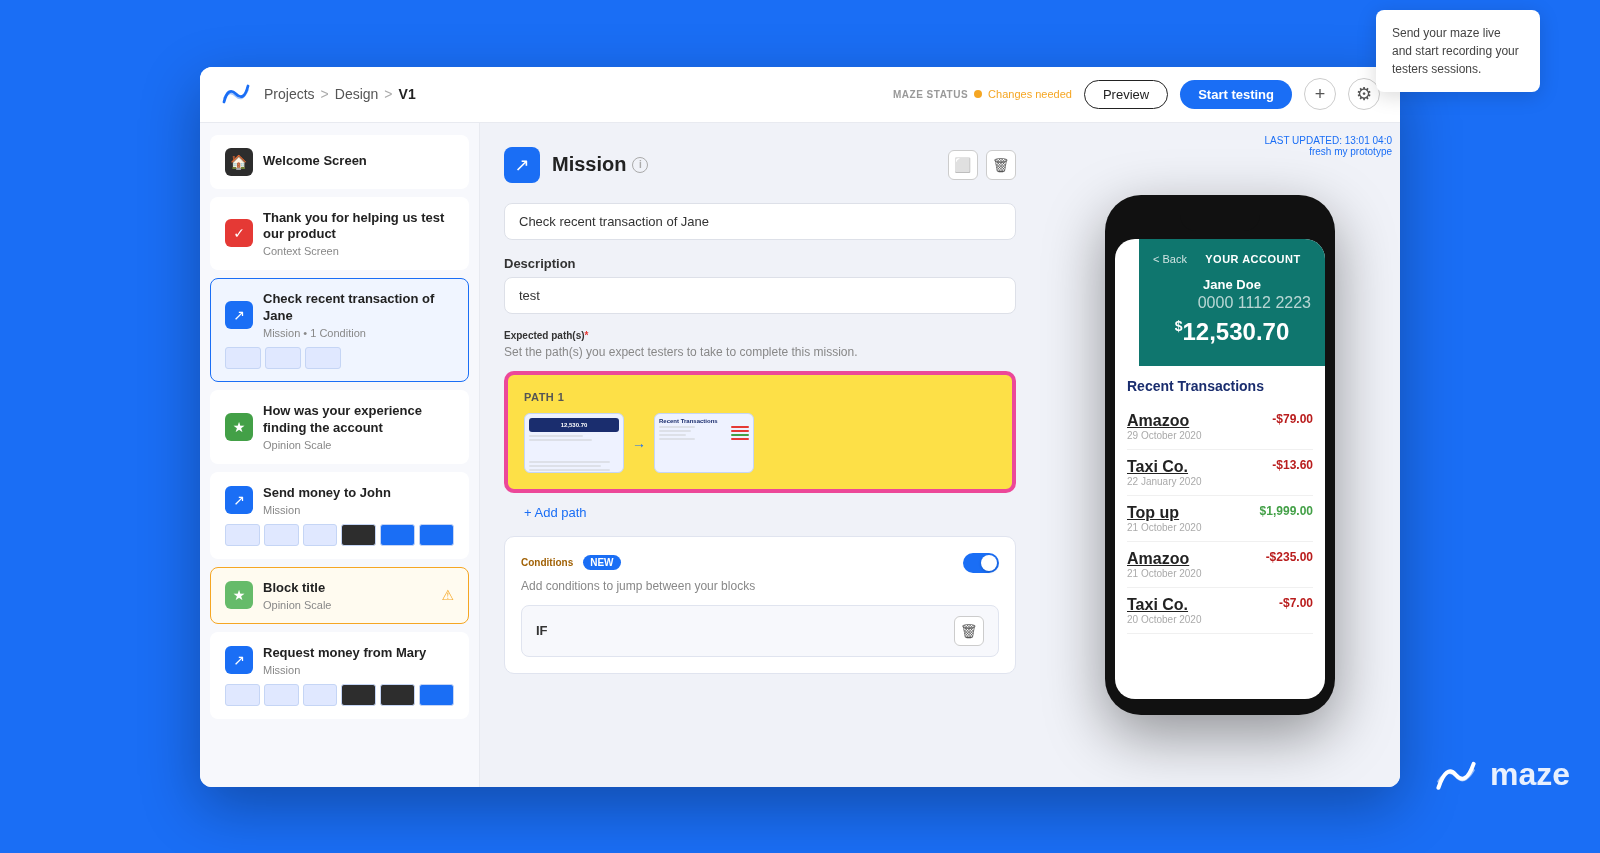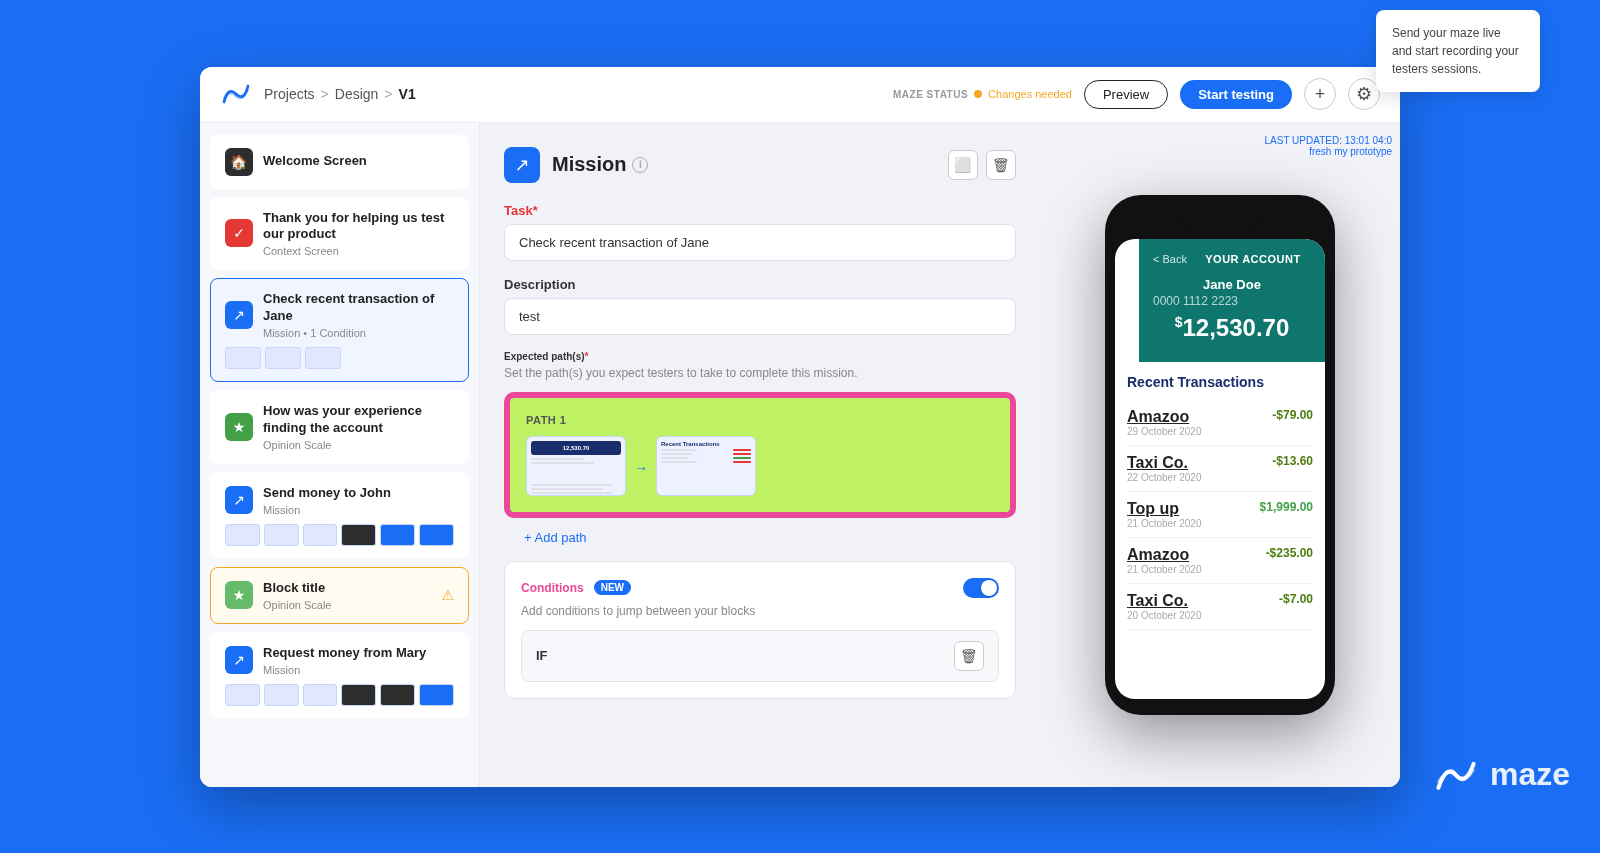--- a/index.html
+++ b/index.html
@@ -272,23 +272,23 @@
       font-weight: 600;
       color: #333;
       margin-bottom: 4px;
     }
     .section-sublabel {
       font-size: 12px;
       color: #888;
       margin-bottom: 12px;
     }
     .path-card {
-      border: 6px solid #ec4899;
+      border: 4px solid #ec4899;
       border-radius: 10px;
-      background: #bef264;
+      background: #fde047;
       padding: 16px;
       margin-bottom: 12px;
     }
     .path-label {
       font-size: 11px;
       font-weight: 700;
       color: #555;
       text-transform: uppercase;
       letter-spacing: 0.5px;
       margin-bottom: 10px;
@@ -331,21 +331,21 @@
       border-radius: 10px;
       padding: 16px;
       border: 1.5px solid #e0e4ef;
     }
     .conditions-header {
       display: flex;
       align-items: center;
       gap: 10px;
       margin-bottom: 6px;
     }
-    .conditions-title { font-size: 12px; font-weight: 600; color: #ec4899; }
+    .conditions-title { font-size: 10px; font-weight: 600; color: #a16207; }
     .badge-new {
       background: #1a6ef5;
       color: #fff;
       font-size: 10px;
       font-weight: 700;
       padding: 2px 7px;
       border-radius: 10px;
     }
     .toggle {
       margin-left: auto;
@@ -422,36 +422,36 @@
     .phone-nav {
       display: flex;
       align-items: center;
       gap: 8px;
       margin-bottom: 12px;
       font-size: 11px;
     }
     .phone-back { color: #fff; opacity: 0.8; }
     .phone-page-title { flex: 1; text-align: center; font-size: 11px; font-weight: 700; letter-spacing: 0.5px; }
     .phone-account-name { text-align: center; font-size: 13px; font-weight: 700; margin-bottom: 2px; }
-    .phone-account-num { text-align: left; font-size: 12px; opacity: 0.7; margin-bottom: 6px; }
+    .phone-account-num { text-align: right; font-size: 16px; opacity: 0.7; margin-bottom: 6px; }
     .phone-balance { text-align: center; font-size: 24px; font-weight: 800; }
     .phone-balance sup { font-size: 14px; font-weight: 600; vertical-align: super; }
     .phone-body { padding: 12px; background: #fff; }
     .transactions-title { font-size: 14px; font-weight: 700; color: #1a2d6e; margin-bottom: 10px; }
     .transaction-row {
       display: flex;
       justify-content: space-between;
       align-items: flex-start;
       padding: 8px 0;
       border-bottom: 1px solid #f0f0f0;
     }
     .transaction-name { font-size: 16px; font-weight: 600; color: #222; text-decoration: underline; }
     .transaction-date { font-size: 10px; color: #aaa; }
     .transaction-amount { font-size: 12px; font-weight: 600; }
-    .amount-neg { color: #4d7c0f; }
+    .amount-neg { color: #b91c1c; }
     .amount-pos { color: #43a047; }
     
     .tooltip-popup {
       position: absolute;
       top: 10px;
       right: 60px;
       background: #fff;
       border-radius: 8px;
       box-shadow: 0 4px 20px rgba(0,0,0,0.15);
       padding: 14px 16px;
@@ -622,23 +622,20 @@
           <span>Mission</span>
           <div class="mission-info-icon">i</div>
         </div>
         <div class="mission-actions">
           <div class="action-icon">⬜</div>
           <div class="action-icon">🗑</div>
         </div>
       </div>
 
       
-      <label class="form-label">
-        <span>Task</span><span>*</span>
-      </label>
       <input class="form-input" type="text" value="Check recent transaction of Jane" style="">
 
       
       <label class="form-label">Description</label>
       <input class="form-input" type="text" value="test" style="">
 
       
       <div class="section-label">
         <span>Expected path(s)</span><span style="color:#e53935">*</span>
       </div>
@@ -734,21 +731,21 @@
               <div>
                 <div class="transaction-name">Amazoo</div>
                 <div class="transaction-date">29 October 2020</div>
               </div>
               <div class="transaction-amount amount-neg">-$79.00</div>
             </div>
 
             <div class="transaction-row">
               <div>
                 <div class="transaction-name">Taxi Co.</div>
-                <div class="transaction-date">22 October 2020</div>
+                <div class="transaction-date">22 January 2020</div>
               </div>
               <div class="transaction-amount amount-neg">-$13.60</div>
             </div>
 
             <div class="transaction-row">
               <div>
                 <div class="transaction-name">Top up</div>
                 <div class="transaction-date">21 October 2020</div>
               </div>
               <div class="transaction-amount amount-pos">$1,999.00</div>

